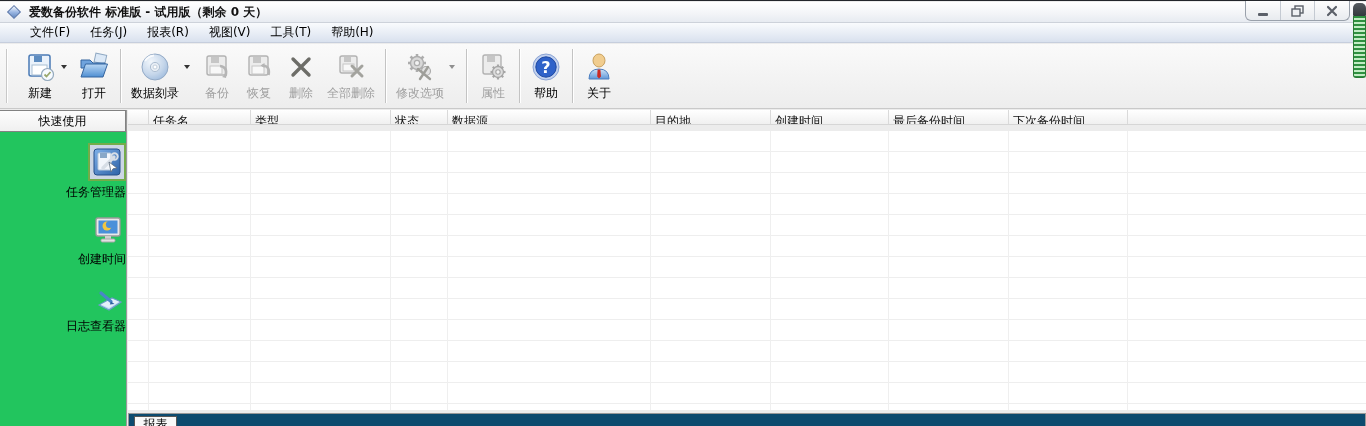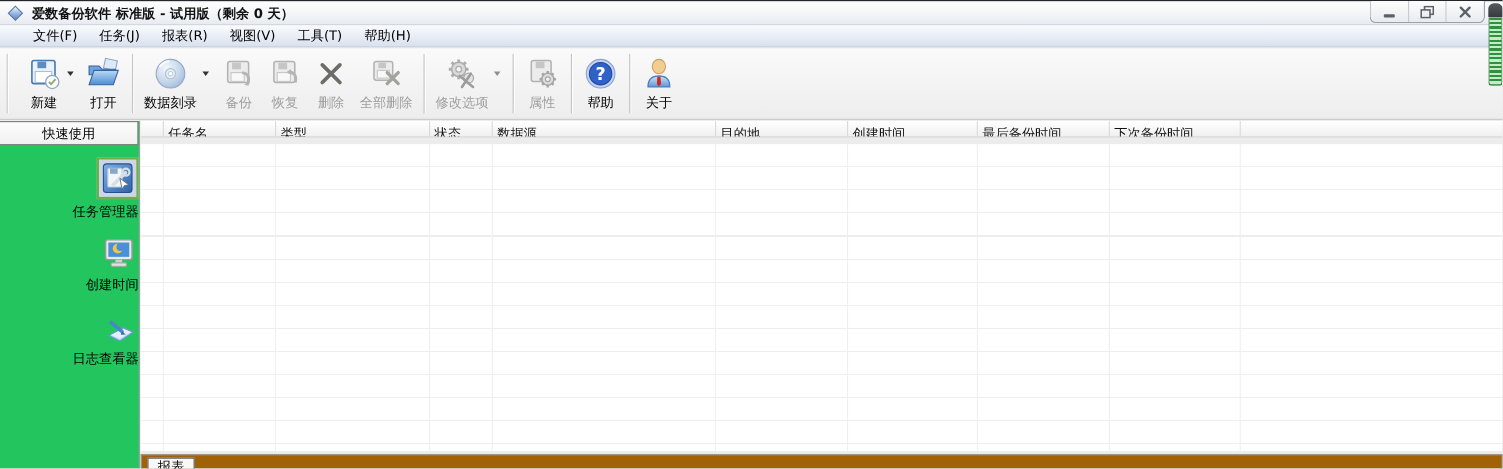--- a/index.html
+++ b/index.html
@@ -64,21 +64,21 @@
   .th { border-right:1px solid #dadada; padding:3px 4px 0; white-space:nowrap; overflow:hidden;
     color:#111; cursor:default; }
   .tbody { position:absolute; top:21px; left:0; right:0; bottom:16px; display:flex;
     background:repeating-linear-gradient(to bottom,#ffffff 0 20px,#eeeeee 20px 21px); }
   .bcol { border-right:1px solid #efefef; height:100%; }
   .c0{width:21px;} .c1{width:102px;} .c2{width:140px;} .c3{width:57px;} .c4{width:203px;}
   .c5{width:120px;} .c6{width:118px;} .c7{width:120px;text-decoration:underline;} .c8{width:119px;} .c9{flex:1;border-right:none;}
 
   
   .bottom-panel { position:absolute; left:128px; right:0; bottom:0; height:13px;
-    background:#a16207; border:1px solid #979797; border-bottom:none; }
+    background:#0c4a6e; border:1px solid #979797; border-bottom:none; }
   .report-tab { position:absolute; left:5px; top:2px; width:43px; height:19px;
     background:#f8f8f8; border:1px solid #565656; text-align:center; line-height:15px; cursor:default; }
 </style>
 </head>
 <body>
 
 <div class="titlebar">
   <svg class="app-icon" viewBox="0 0 16 16">
     <defs>
         <linearGradient id="diam" x1="0" y1="0" x2="1" y2="1">

